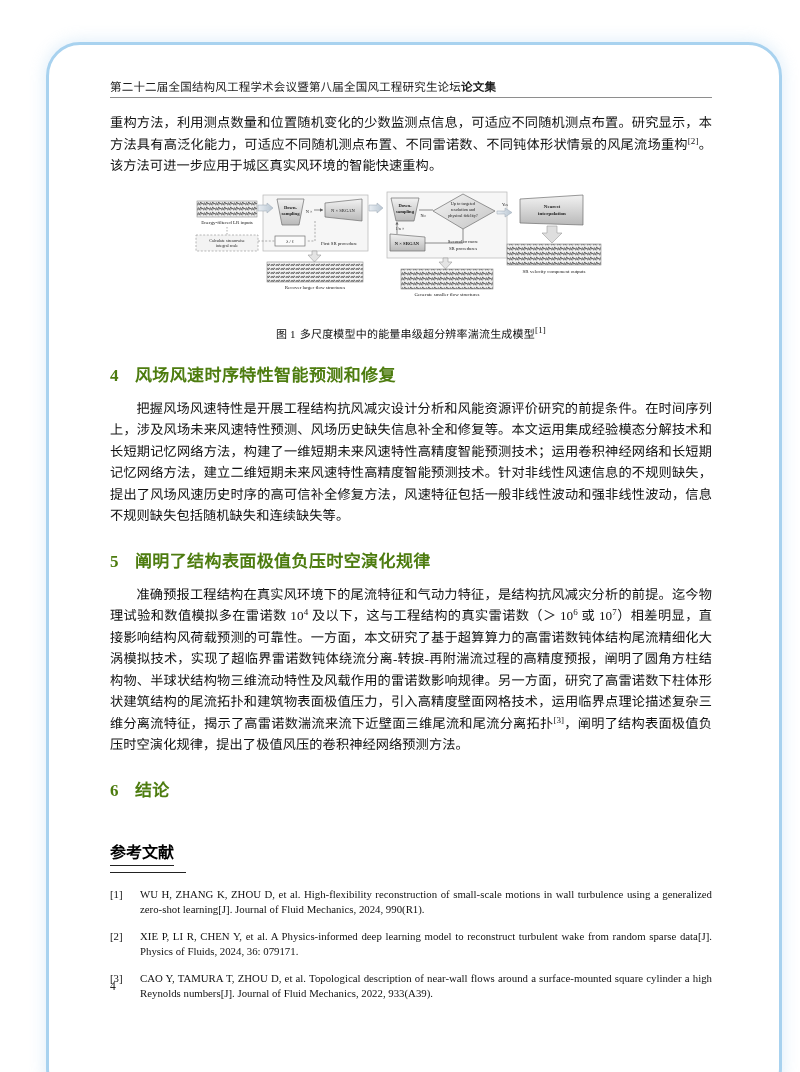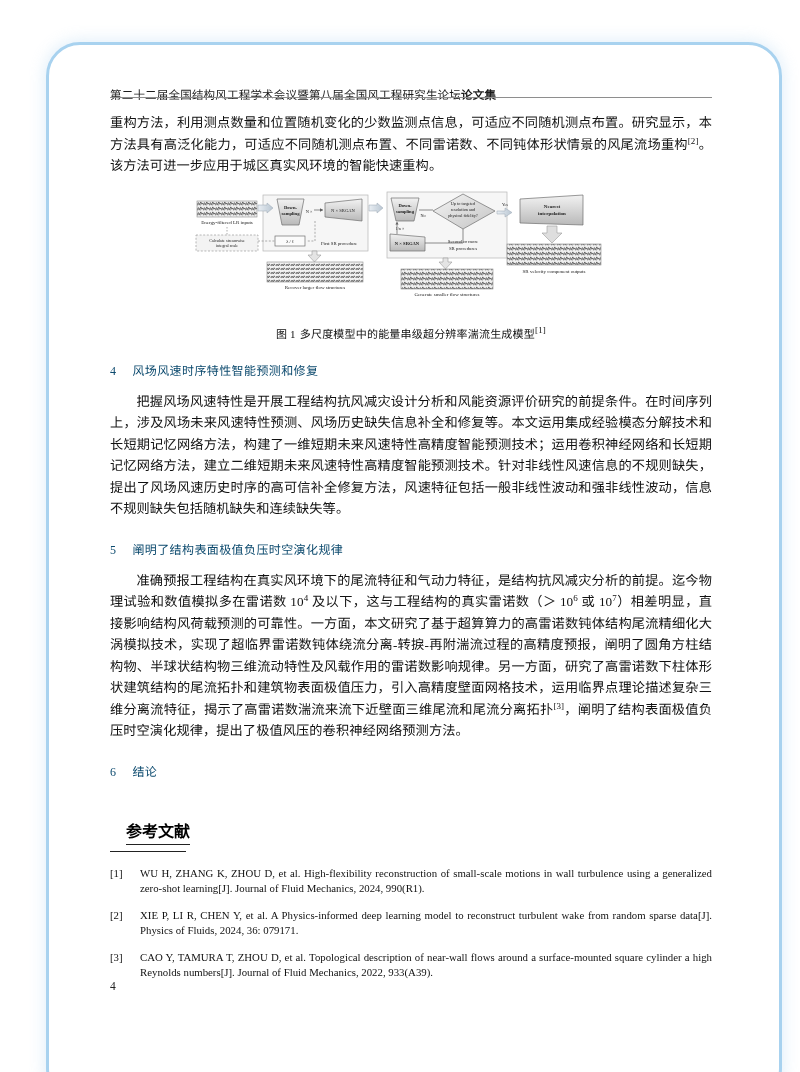--- a/index.html
+++ b/index.html
@@ -40,21 +40,21 @@
     background: #ffffff;
     z-index: 2;
     padding: 0;
     box-sizing: border-box;
   }
 
   
   .run-head {
     position: absolute;
     left: 38px;
-    top: 34px;
+    top: 26px;
     width: 602px;
     font-size: 11.5px;
     letter-spacing: 0.2px;
     color: #1b1b1b;
     white-space: nowrap;
     font-family: "Liberation Serif", "DejaVu Serif", serif;
   }
   .run-head b { font-weight: 700; }
   .run-head-rule {
     position: absolute;
@@ -80,30 +80,30 @@
     text-align: justify;
     text-justify: inter-ideograph;
     color: #111;
     letter-spacing: 0.1px;
   }
   p.body.indent { text-indent: 2em; }
   sup { font-size: 9px; vertical-align: super; line-height: 0; }
 
   h2.sec {
     margin: 20px 0 12px 0;
-    font-size: 12px;
-    font-weight: 400;
-    color: #0c4a6e;
+    font-size: 17px;
+    font-weight: 700;
+    color: #4d7c0f;
     letter-spacing: 0.4px;
     font-family: "Liberation Serif", "DejaVu Serif", serif;
   }
   h2.sec .num { margin-right: 16px; }
 
   h2.refs-title {
-    margin: 26px 0 4px 16px;
+    margin: 26px 0 4px 0;
     font-size: 16px;
     font-weight: 700;
     display: inline-block;
     border-bottom: 1px solid #222;
     padding-bottom: 2px;
     position: relative;
   }
   .refs-rule2 {
     width: 76px;
     height: 1px;

